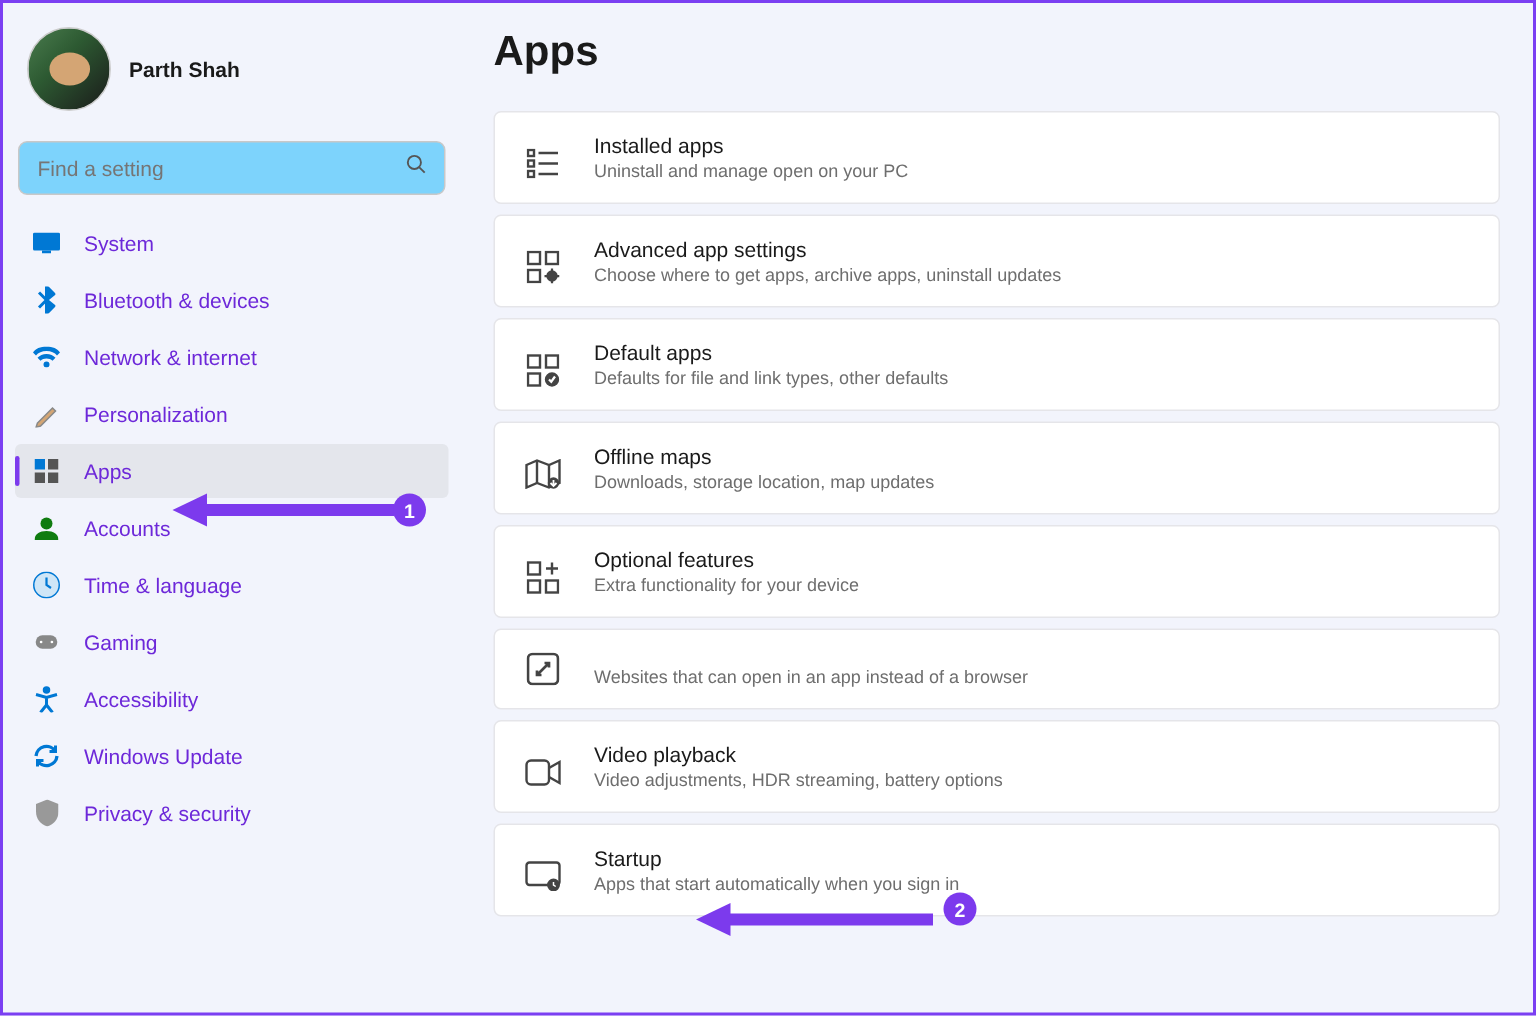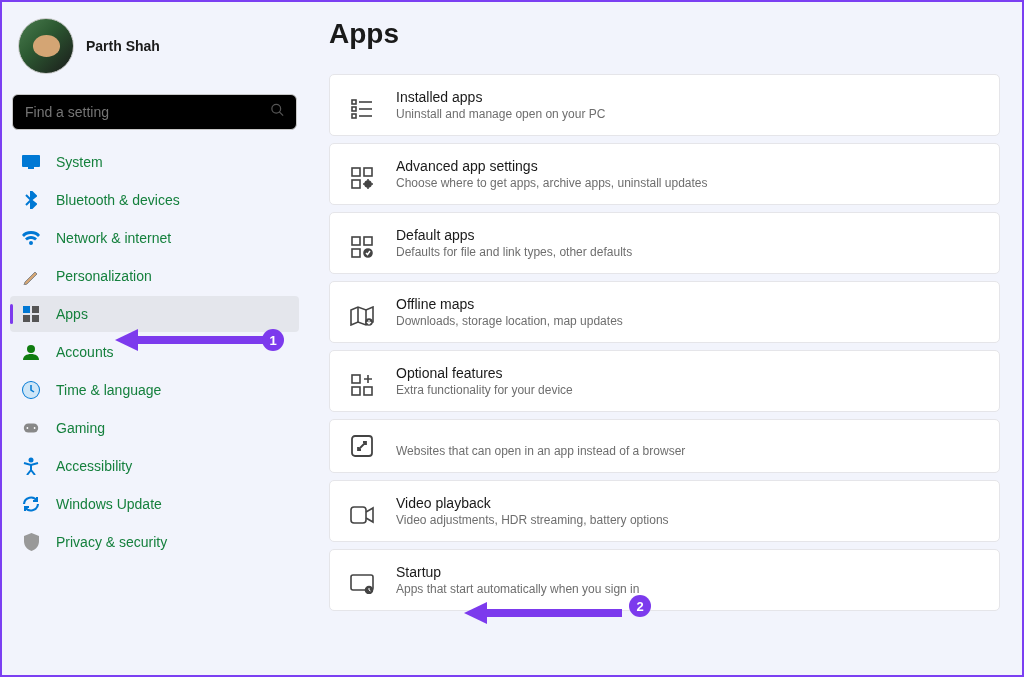--- a/index.html
+++ b/index.html
@@ -4,28 +4,28 @@
 <style>
 *{box-sizing:border-box;margin:0;padding:0;font-family:"Segoe UI",Arial,sans-serif}
 body{background:#f2f4fc;width:1024px;height:677px;overflow:hidden;border:2px solid #7b3ff2}
 .app{display:flex;height:100%}
 .sidebar{width:305px;padding:10px 8px;display:flex;flex-direction:column}
 .profile{display:flex;align-items:center;gap:12px;padding:6px 8px 16px}
 .avatar{width:56px;height:56px;border-radius:50%;background:linear-gradient(135deg,#4a7c4e 0%,#2d5a32 40%,#1a1a1a 100%);position:relative;overflow:hidden;border:1px solid #ccc}
 .avatar::after{content:"";position:absolute;top:30%;left:25%;width:50%;height:40%;border-radius:50%;background:#d4a574}
 .username{font-size:14px;font-weight:600;color:#1a1a1a}
 .search-box{margin:4px 2px 14px;position:relative}
-.search-input{width:100%;padding:9px 36px 9px 12px;border:1px solid #c8c8c8;border-radius:6px;background:#000000;font-size:14px;color:#666;outline:none}
+.search-input{width:100%;padding:9px 36px 9px 12px;border:1px solid #c8c8c8;border-radius:6px;background:#7dd3fc;font-size:14px;color:#666;outline:none}
 .search-icon{position:absolute;right:12px;top:50%;transform:translateY(-50%);color:#555}
 .nav{display:flex;flex-direction:column;gap:2px}
 .nav-item{display:flex;align-items:center;gap:16px;padding:9px 12px;border-radius:4px;cursor:pointer;position:relative}
 .nav-item.active{background:#e4e6ec}
 .nav-item.active::before{content:"";position:absolute;left:0;top:8px;bottom:8px;width:3px;background:#7c3aed;border-radius:2px}
 .nav-icon{width:18px;height:18px;display:flex;align-items:center;justify-content:center;font-size:16px}
-.nav-label{font-size:14px;color:#15803d}
+.nav-label{font-size:14px;color:#6d28d9}
 .main{flex:1;padding:16px 22px 0;overflow-y:auto}
 .page-title{font-size:28px;font-weight:600;color:#1a1a1a;margin-bottom:24px}
 .cards{display:flex;flex-direction:column;gap:7px}
 .card{background:#fff;border:1px solid #e5e5e9;border-radius:5px;padding:14px 20px;display:flex;align-items:flex-end;gap:22px;cursor:pointer;position:relative}
 .card-icon{width:24px;height:24px;display:flex;align-items:center;justify-content:center;color:#444}
 .card-body{display:flex;flex-direction:column;gap:2px}
 .card-title{font-size:14px;color:#1a1a1a}
 .card-sub{font-size:12px;color:#6e6e6e}
 .badge{position:absolute;width:22px;height:22px;border-radius:50%;background:#7c3aed;color:#fff;font-size:13px;font-weight:700;display:flex;align-items:center;justify-content:center;z-index:5}
 .badge-1{left:262px;top:329px}

